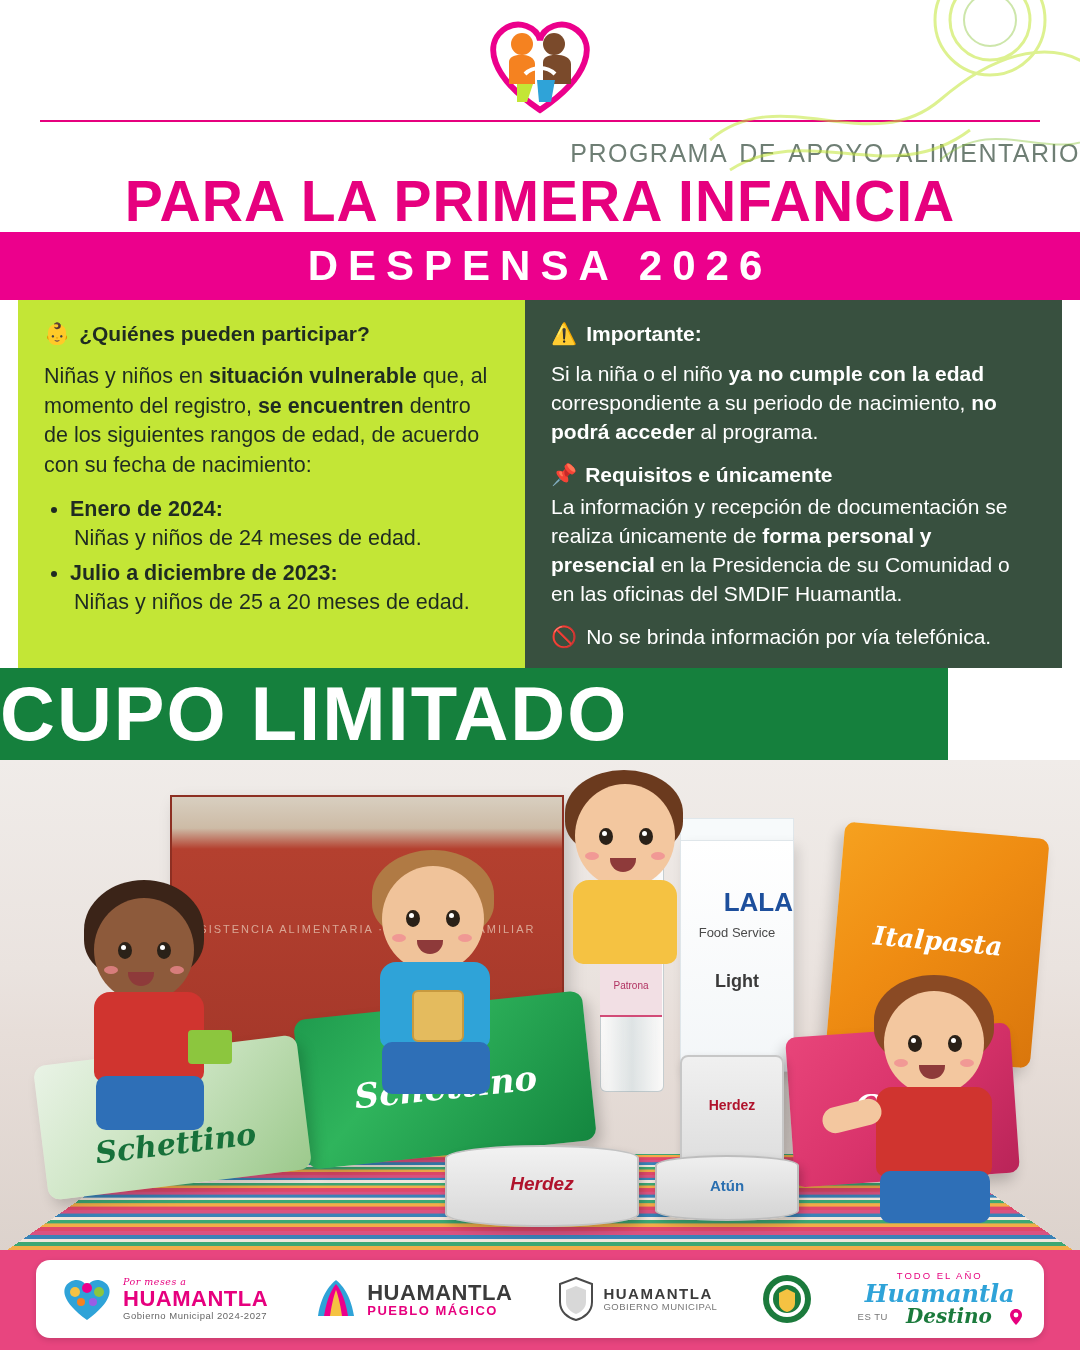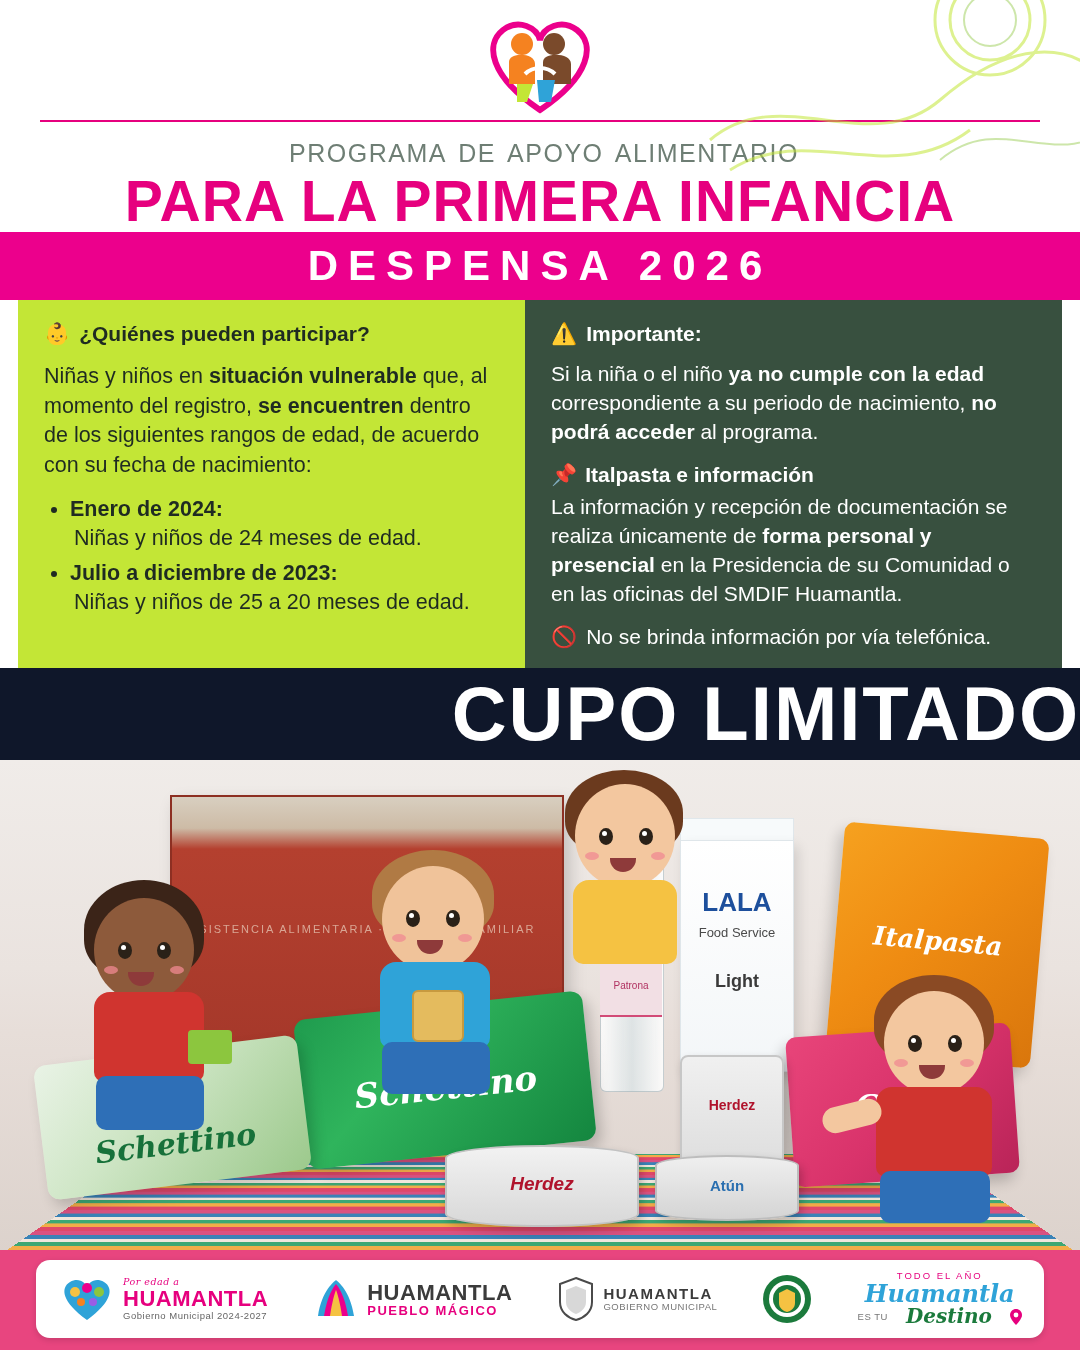--- a/index.html
+++ b/index.html
@@ -66,21 +66,21 @@
     letter-spacing: .4px;
   }
   .divider-line {
     width: 1000px;
     height: 2px;
     background: #e6007e;
     margin: 6px auto 0 auto;
   }
 
   .prog-title {
-    text-align: center;
+    text-align: right;
     color: #6e7e74;
     font-size: 35px;
     letter-spacing: 1.5px;
     margin-top: 8px;
     font-variant: small-caps;
     text-transform: lowercase;
     font-weight: 500;
     margin-left: 8px;
   }
   .main-title {
@@ -181,26 +181,26 @@
   .no-phone {
     display: flex;
     align-items: flex-start;
     gap: 9px;
     font-size: 21px;
     margin-top: 14px;
   }
 
   
   .cupo {
-    width: 1080px;
+    width: 948px;
     height: 92px;
-    background: #0f172a;
-    display: flex;
-    align-items: center;
-    justify-content: flex-end;
+    background: #15803d;
+    display: flex;
+    align-items: center;
+    justify-content: flex-start;
     position: relative;
     z-index: 3;
   }
   .cupo-text {
     color: #ffffff;
     font-size: 76px;
     font-weight: bold;
     letter-spacing: 2px;
     line-height: 1;
   }
@@ -426,21 +426,21 @@
 
   <div class="col-right">
     <div class="r-head">
       <span>⚠️</span>
       <span>Importante:</span>
     </div>
     <p><span>Si la niña o el niño </span><b>ya no cumple con la edad</b><span> correspondiente a su periodo de nacimiento, </span><b>no podrá acceder</b><span> al programa.</span></p>
 
     <div class="r-head2">
       <span>📌</span>
-      <span>Italpasta e información</span>
+      <span>Requisitos e únicamente</span>
     </div>
     <p><span>La información y recepción de documentación se realiza únicamente de </span><b>forma personal y presencial</b><span> en la Presidencia de su Comunidad o en las oficinas del SMDIF Huamantla.</span></p>
 
     <div class="no-phone">
       <span>🚫</span>
       <span>No se brinda información por vía telefónica.</span>
     </div>
   </div>
 </div>
 
@@ -458,21 +458,21 @@
   <div class="pasta-bag">
     <div class="brand-white" style="top:96px; font-size:26px;">Italpasta</div>
   </div>
 
   <div class="bottle-cap"></div>
   <div class="bottle"></div>
   <div class="bottle-label">Patrona</div>
 
   <div class="milk-roof"></div>
   <div class="milk">
-    <div class="milk-txt" style="top:46px; font-size:26px;">LALA</div>
+    <div class="milk-txt" style="top:46px; font-size:26px;text-align:right;">LALA</div>
     <div class="milk-txt" style="top:84px; font-size:13px; color:#4a4a4a; font-weight:normal;">Food Service</div>
     <div class="milk-txt" style="top:130px; font-size:18px; color:#3a3a3a;">Light</div>
   </div>
 
   <div class="bean-bag">
     <div class="brand-white" style="top:62px; font-size:34px;">Schettino</div>
   </div>
   <div class="rice-bag">
     <div class="brand-green" style="top:76px; font-size:30px;">Schettino</div>
   </div>
@@ -563,21 +563,21 @@
     <div class="f-logo">
       <svg width="58" height="46" viewBox="0 0 58 46">
         <path d="M29 44 C 4 26, 2 12, 12 6 C 21 1, 28 7, 29 12 C 30 7, 37 1, 46 6 C 56 12, 54 26, 29 44 Z" fill="#2fa3d8"></path>
         <circle cx="17" cy="16" r="5" fill="#f5c242"></circle>
         <circle cx="29" cy="12" r="5" fill="#ec008c"></circle>
         <circle cx="41" cy="16" r="5" fill="#8cc63e"></circle>
         <circle cx="23" cy="26" r="4" fill="#f58220"></circle>
         <circle cx="35" cy="26" r="4" fill="#9b5de5"></circle>
       </svg>
       <div class="f-stack">
-        <span class="f-small" style="color:#e6007e; font-family:'DejaVu Serif',serif; font-style:italic;">Por edad a</span>
+        <span class="f-small" style="color:#e6007e; font-family:'DejaVu Serif',serif; font-style:italic;">Por meses a</span>
         <span class="f-big" style="color:#e6007e;">HUAMANTLA</span>
         <span class="f-small" style="color:#666;">Gobierno Municipal 2024-2027</span>
       </div>
     </div>
 
     <div class="f-logo">
       <svg width="48" height="46" viewBox="0 0 48 46">
         <path d="M6 40 C 10 14, 22 6, 24 4 C 26 6, 38 14, 42 40 Z" fill="#2fa3d8"></path>
         <path d="M12 40 C 15 20, 22 10, 24 8 C 26 10, 33 20, 36 40 Z" fill="#ec008c"></path>
         <path d="M18 40 C 20 26, 23 16, 24 14 C 25 16, 28 26, 30 40 Z" fill="#f5c242"></path>

